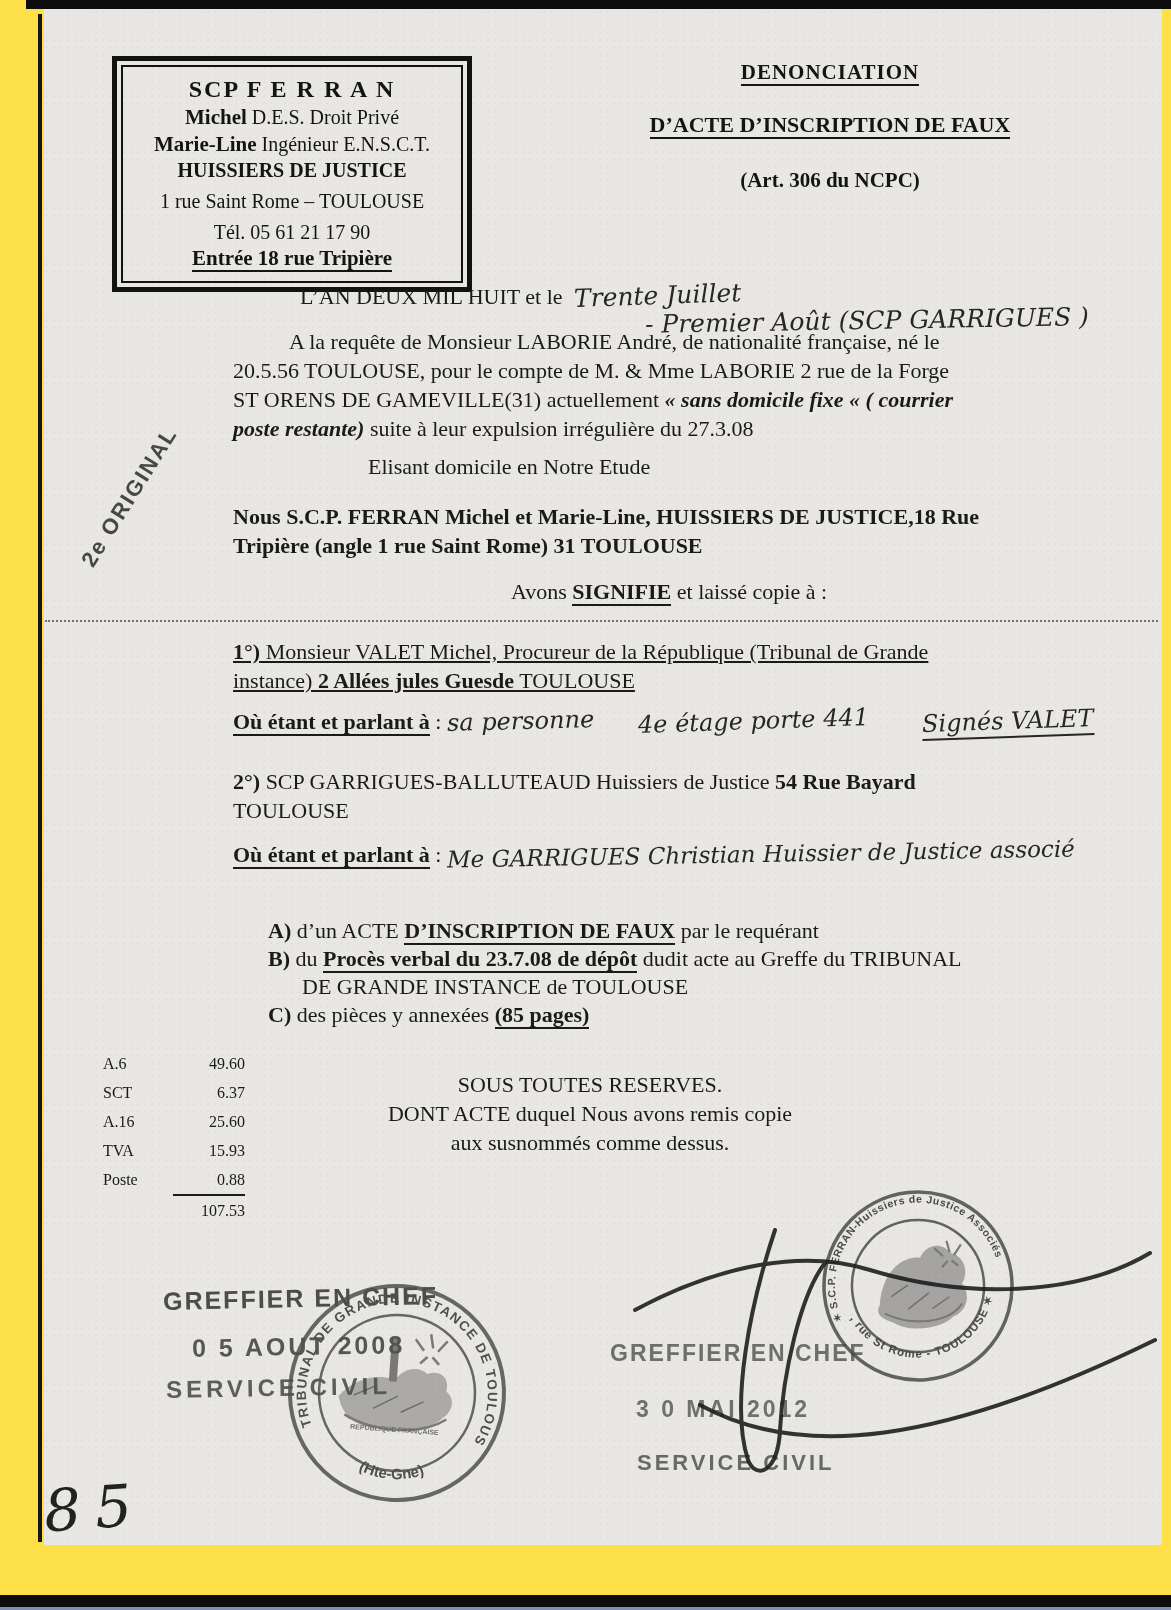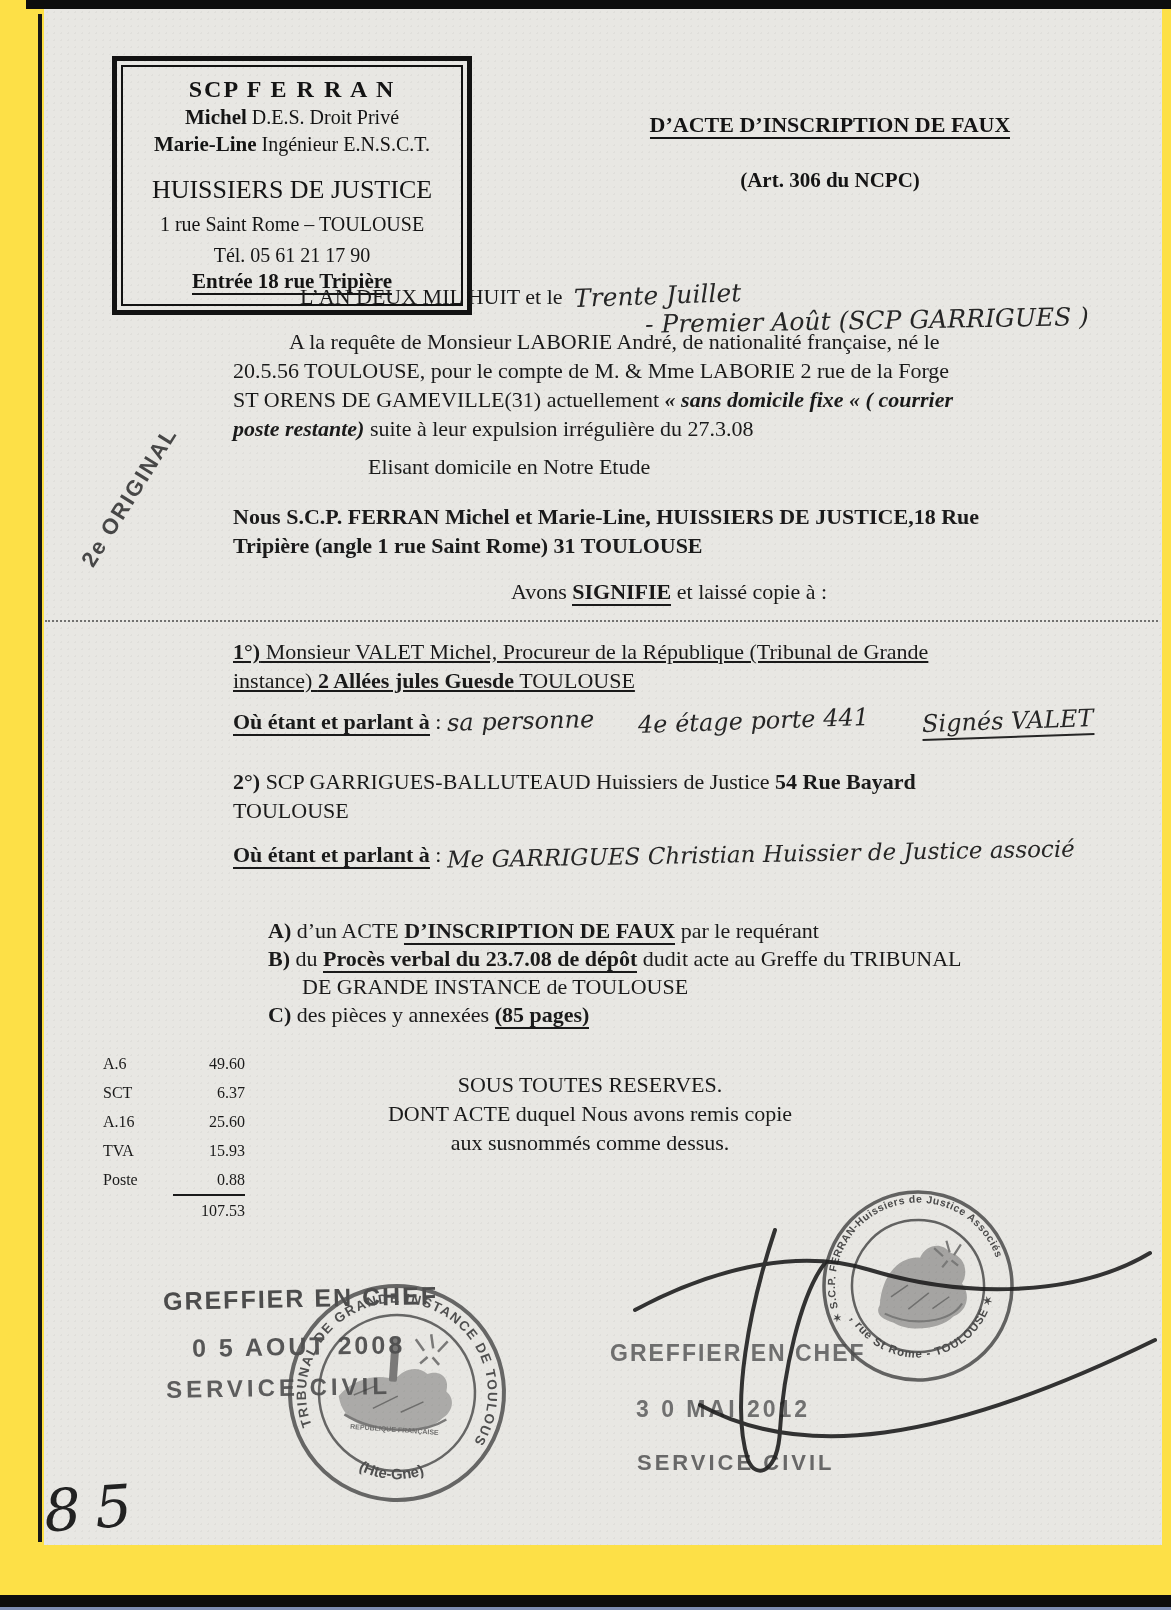--- a/index.html
+++ b/index.html
@@ -14,21 +14,21 @@
   .left-line{position:absolute;left:38px;top:14px;width:4px;height:1528px;background:#161616;}
   .paper{position:absolute;left:44px;top:9px;width:1118px;height:1536px;background:#e8e7e3;
          background-image:radial-gradient(#e0dfdb 1px, transparent 1px);background-size:7px 7px;}
 
   
   .letterhead{position:absolute;left:112px;top:56px;width:350px;border:5px solid #121212;}
   .lh-inner{border:2px solid #121212;margin:4px;padding:9px 4px 10px;text-align:center;color:#141414;}
   .lh-1{font-size:24px;font-weight:bold;letter-spacing:2px;}
   .lh-row{font-size:20px;margin-top:2px;}
   .lh-b{font-weight:bold;font-size:21px;}
-  .lh-4{font-size:26px;font-weight:normal;margin-top:18px;}
+  .lh-4{font-size:20px;font-weight:bold;margin-top:2px;}
   .lh-5,.lh-6{font-size:20px;margin-top:8px;}
   .lh-7{font-size:21px;font-weight:bold;margin-top:2px;}
   .u-thick{border-bottom:2.5px solid #141414;}
 
   
   .title-line{position:absolute;left:620px;width:420px;text-align:center;font-weight:bold;color:#141414;}
   .t1{top:60px;font-size:21px;letter-spacing:1px;}
   .t2{top:112px;font-size:22px;}
   .t3{top:168px;font-size:21px;}
 
@@ -90,20 +90,21 @@
       <div class="lh-1">SCP  F E R R A N</div>
       <div class="lh-row"><span class="lh-b">Michel</span><span> D.E.S. Droit Privé</span></div>
       <div class="lh-row"><span class="lh-b">Marie-Line</span><span> Ingénieur E.N.S.C.T.</span></div>
       <div class="lh-4">HUISSIERS DE JUSTICE</div>
       <div class="lh-5">1 rue Saint Rome – TOULOUSE</div>
       <div class="lh-6">Tél. 05 61 21 17 90</div>
       <div class="lh-7"><span class="u-thick">Entrée 18 rue Tripière</span></div>
     </div>
   </div>
 
+  <div class="title-line t1"><span class="u-thick">DENONCIATION</span></div>
   <div class="title-line t2"><span class="u-thick">D’ACTE D’INSCRIPTION DE FAUX</span></div>
   <div class="title-line t3">(Art. 306 du NCPC)</div>
 
   <div class="original-stamp">2e ORIGINAL</div>
 
   <div class="bt" style="left:300px;top:281px;">
     <span>L’AN DEUX MIL HUIT et le</span>
     <span class="hw" style="font-size:25px;display:inline-block;transform:rotate(-2deg);margin-left:6px;">Trente Juillet</span>
   </div>
   <div class="bt hw" style="left:645px;top:306px;font-size:25px;transform:rotate(-1deg);">- Premier Août (SCP GARRIGUES )</div>

